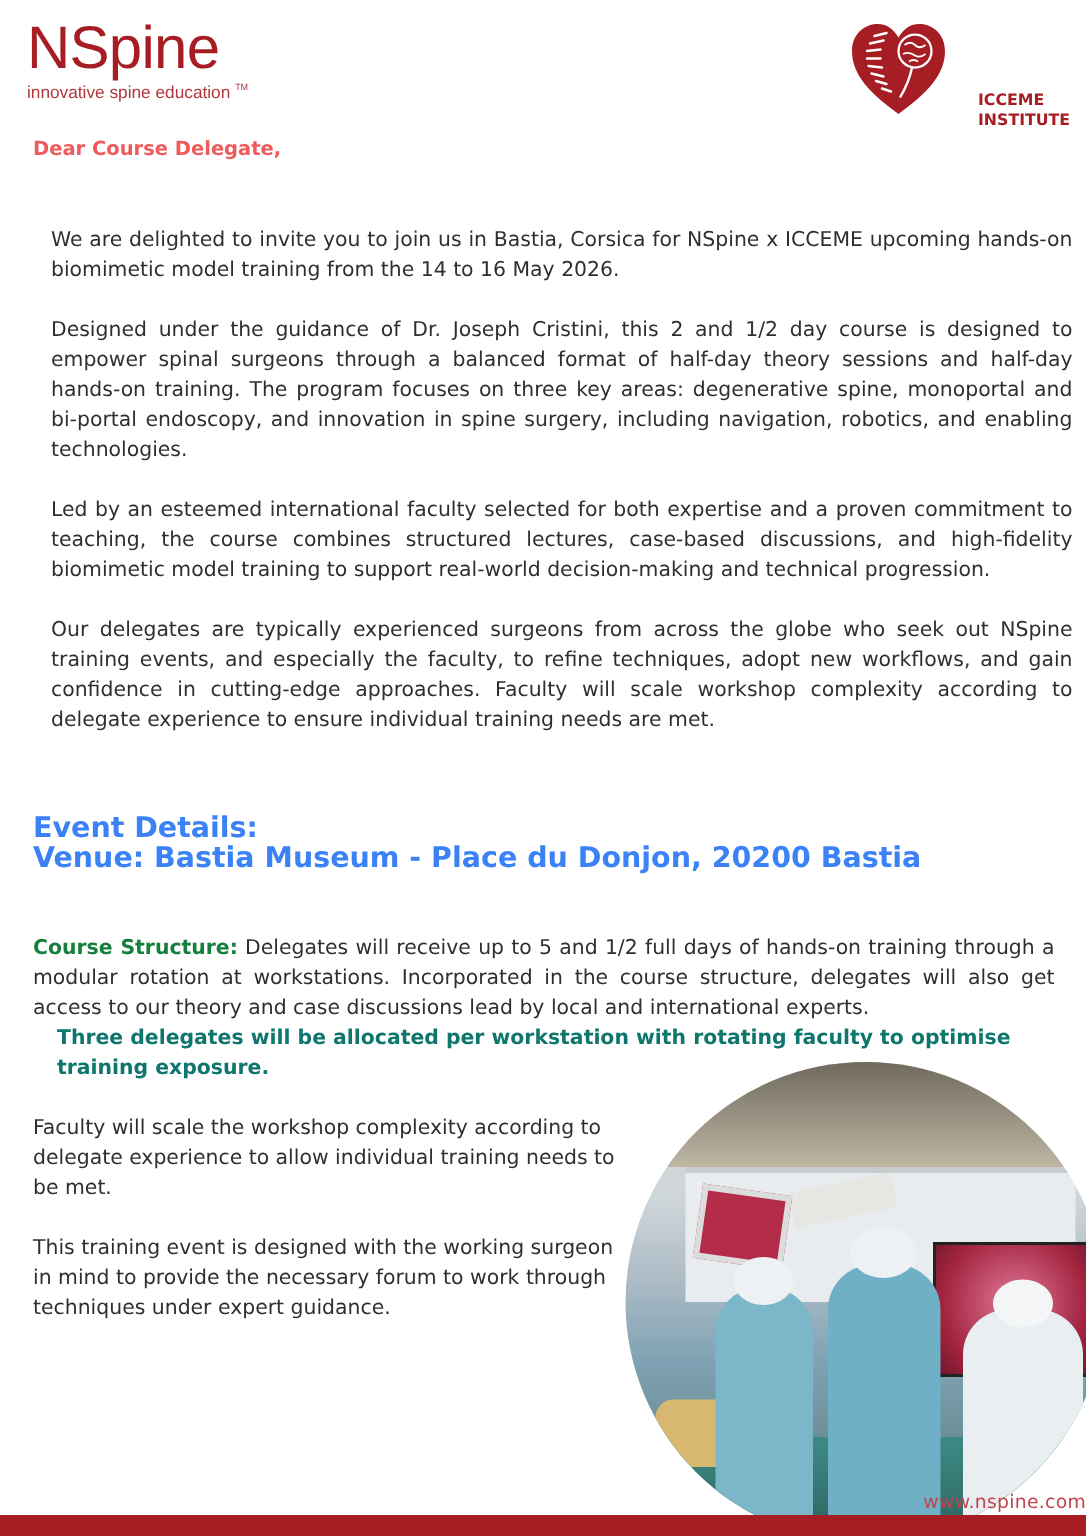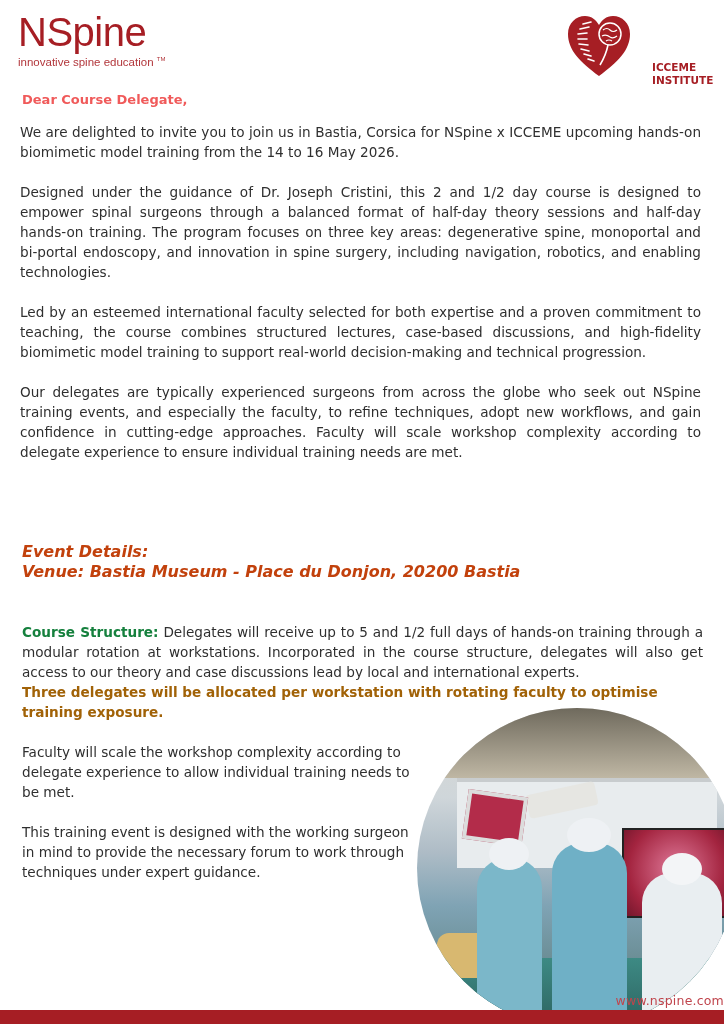--- a/index.html
+++ b/index.html
@@ -10,31 +10,31 @@
     .logo-nspine .brand { font-family: "Liberation Sans", sans-serif; font-size: 40px; color: #a61e24; letter-spacing: -0.5px; line-height: 44px; font-weight: normal; }
     .logo-nspine .tagline { font-family: "Liberation Sans", sans-serif; font-size: 11.5px; color: #b2363b; margin-top: 2px; }
     .logo-nspine .tagline sup { font-size: 6px; vertical-align: super; }
 
     .logo-icceme { position: absolute; left: 566px; top: 14px; width: 150px; height: 72px; }
     .logo-icceme svg { position: absolute; left: 0; top: 0; }
     .logo-icceme .txt { position: absolute; left: 65px; top: 47px; font-family: "DejaVu Sans", sans-serif; font-weight: bold; font-size: 10.5px; line-height: 13px; color: #a61e24; margin-left: 21px; }
 
     .salutation { position: absolute; left: 22px; top: 92px; font-size: 13px; font-weight: bold; color: #f05a5a; }
 
-    .body-text { position: absolute; left: 20px; width: 681px; font-size: 13.6px; line-height: 20px; text-align: justify; color: #2f2f2f; }
+    .body-text { position: absolute; left: 34px; width: 681px; font-size: 13.6px; line-height: 20px; text-align: justify; color: #2f2f2f; margin-top: 28px; }
     .p1 { top: 122px; }
     .p2 { top: 182px; }
     .p3 { top: 302px; }
     .p4 { top: 382px; }
 
-    .event { position: absolute; left: 22px; top: 542px; font-size: 16px; line-height: 20px; font-weight: bold; color: #c2410c; font-style: italic; }
+    .event { position: absolute; left: 22px; top: 542px; font-size: 19px; line-height: 20px; font-weight: bold; color: #3b82f6; }
 
     .course { position: absolute; left: 22px; top: 622px; width: 681px; font-size: 13.6px; line-height: 20px; text-align: justify; color: #2f2f2f; }
     .course .lbl { font-weight: bold; color: #15803d; }
-    .course .hl { font-weight: bold; color: #a16207; display: block; text-align: left; }
+    .course .hl { font-weight: bold; color: #0f766e; display: block; text-align: left; margin-left: 16px; }
 
     .side-text { position: absolute; left: 22px; width: 395px; font-size: 13.6px; line-height: 20px; color: #2f2f2f; }
     .s1 { top: 742px; }
     .s2 { top: 822px; }
 
     .photo { position: absolute; left: 417px; top: 708px; width: 320px; height: 320px; border-radius: 50%; overflow: hidden;
       background: linear-gradient(180deg, #d9d8d2 0%, #cfd6da 28%, #aebcc6 45%, #7fa3b4 62%, #6c8f97 78%, #3c6f6c 100%); }
     .photo .ceiling { position: absolute; left: 0; top: 0; width: 100%; height: 70px; background: linear-gradient(180deg, #6f6a5d, #bfb7a4); }
     .photo .window { position: absolute; left: 40px; top: 70px; width: 260px; height: 90px; background: #e8ecee; border-top: 4px solid #c8ccce; }
     .photo .monitor1 { position: absolute; left: 48px; top: 85px; width: 60px; height: 50px; background: #b32c4a; border: 4px solid #dcdcdc; transform: rotate(8deg); }

